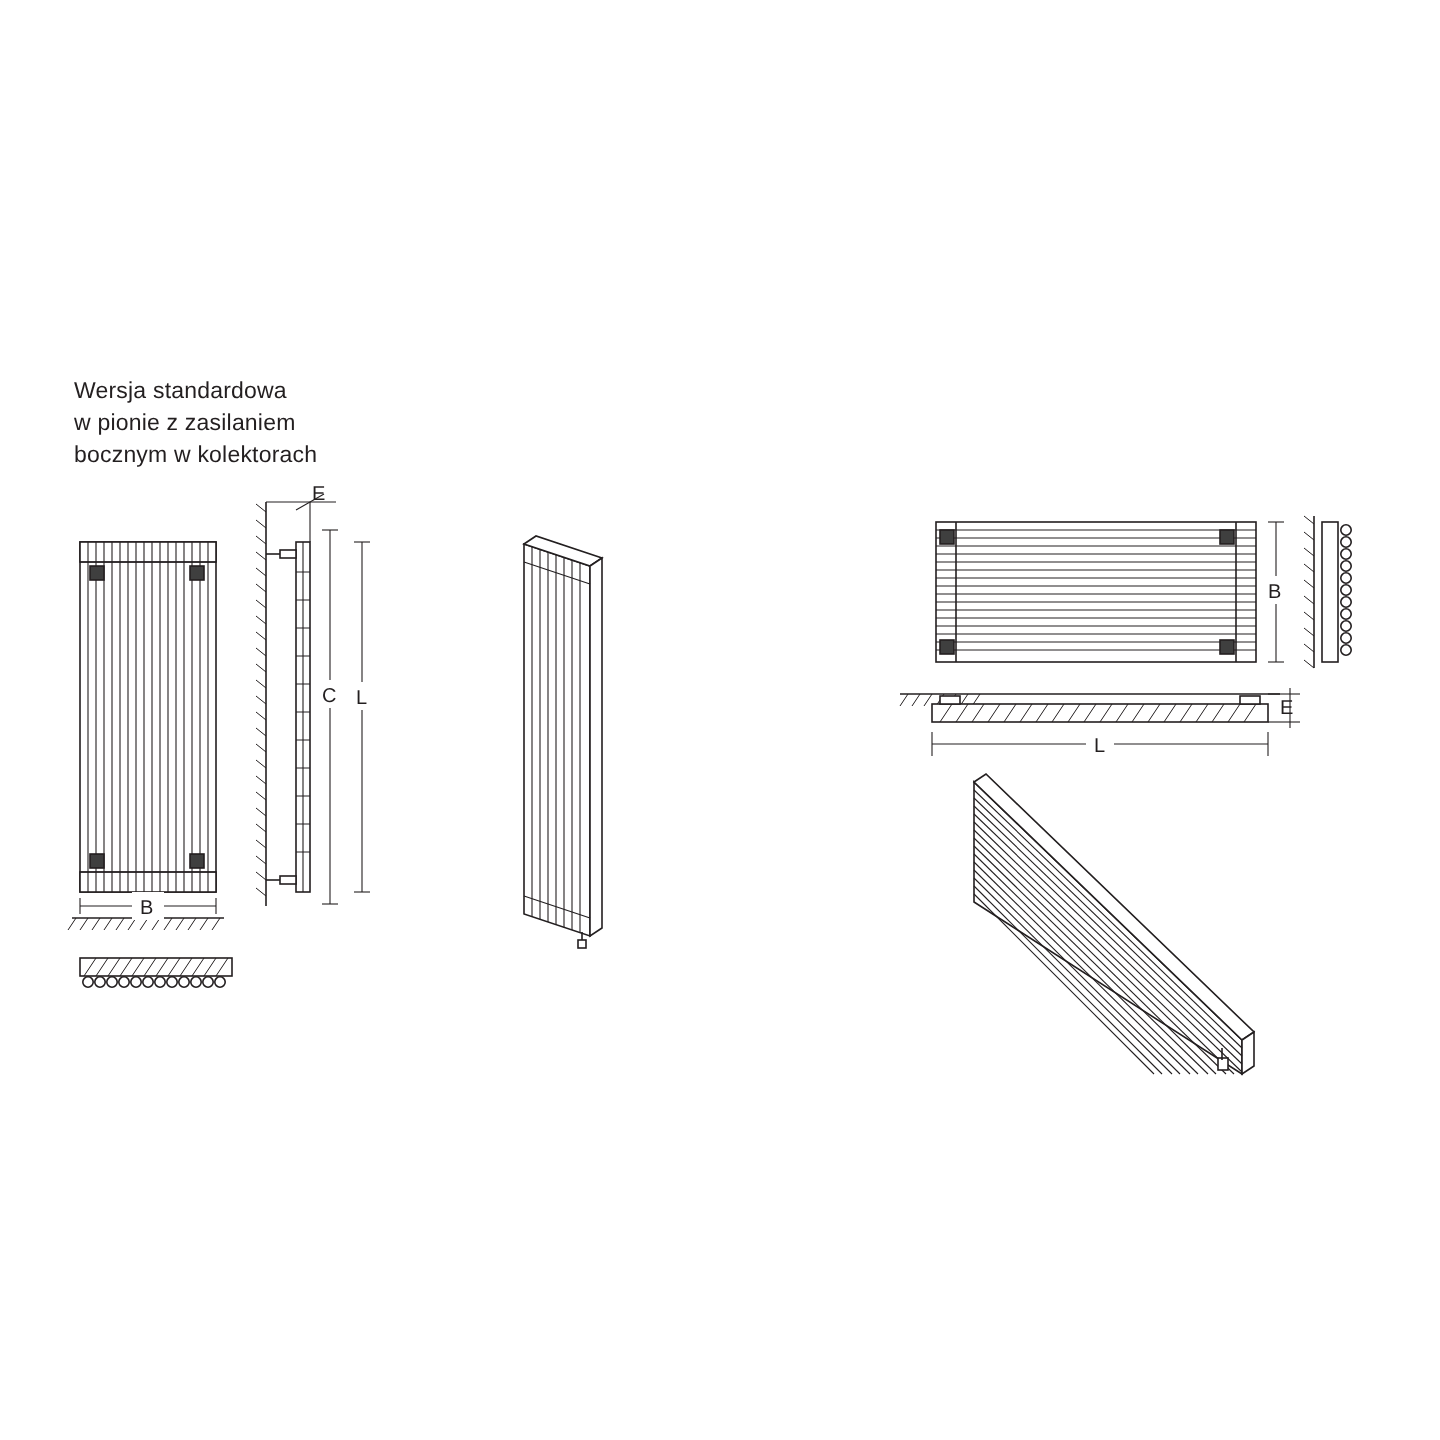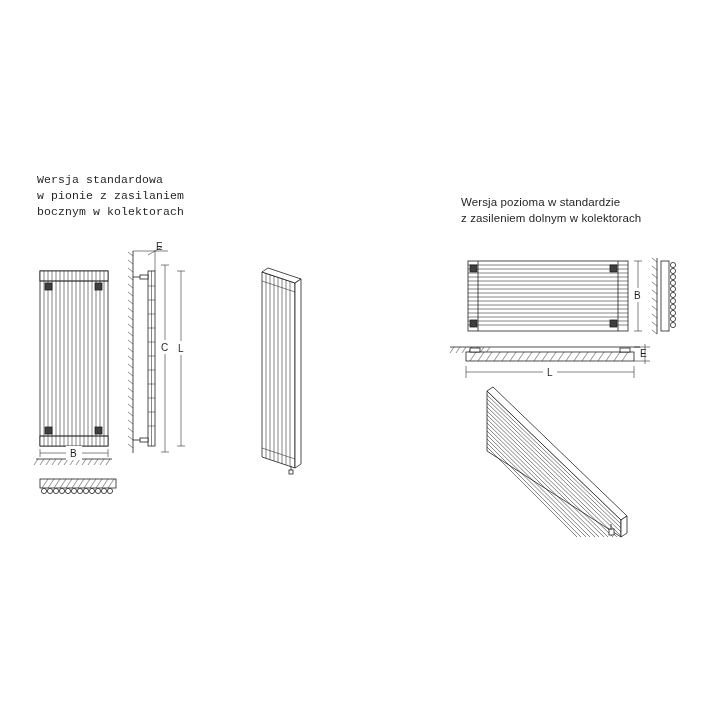--- a/index.html
+++ b/index.html
@@ -16,21 +16,21 @@
     overflow: hidden;
   }
   .caption {
     position: absolute;
     font-size: 11.5px;
     line-height: 16px;
     color: #231f20;
     white-space: pre-line;
     letter-spacing: 0.1px;
   }
-  #caption-left { left: 37px; top: 172px; font-family: Liberation Mono, monospace; }
+  #caption-left { left: 37px; top: 188px; }
   #caption-right { left: 461px; top: 194px; }
 
   svg.drawing {
     position: absolute;
     left: 0;
     top: 0;
     width: 720px;
     height: 720px;
   }
   .ln { stroke: #231f20; fill: none; stroke-width: 0.8; }
@@ -45,22 +45,20 @@
   }
 </style>
 </head>
 <body>
 
 <div id="page">
 
   <div class="caption" id="caption-left">Wersja standardowa
 w pionie z zasilaniem
 bocznym w kolektorach</div>
-  <div class="caption" id="caption-right">Wersja pozioma w standardzie
-z zasileniem dolnym w kolektorach</div>
 
   <svg class="drawing" viewBox="0 0 720 720">
 
     <g>
       <rect class="ln fill-w" x="40" y="271" width="68" height="175"></rect>
 
       <rect class="ln fill-w" x="40" y="271" width="68" height="10"></rect>
 
       <rect class="ln fill-w" x="40" y="436" width="68" height="10"></rect>
 

